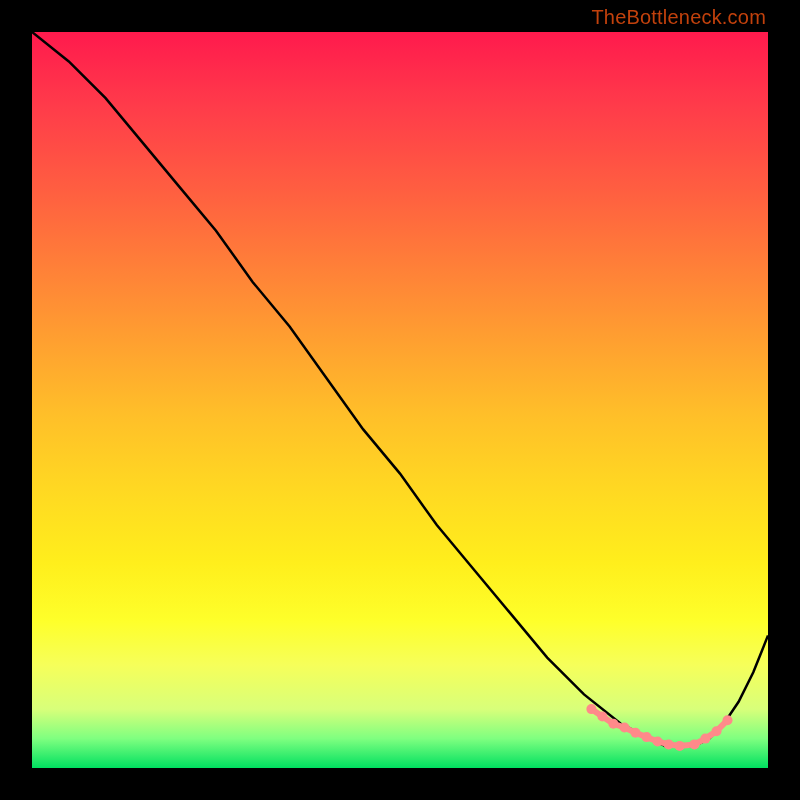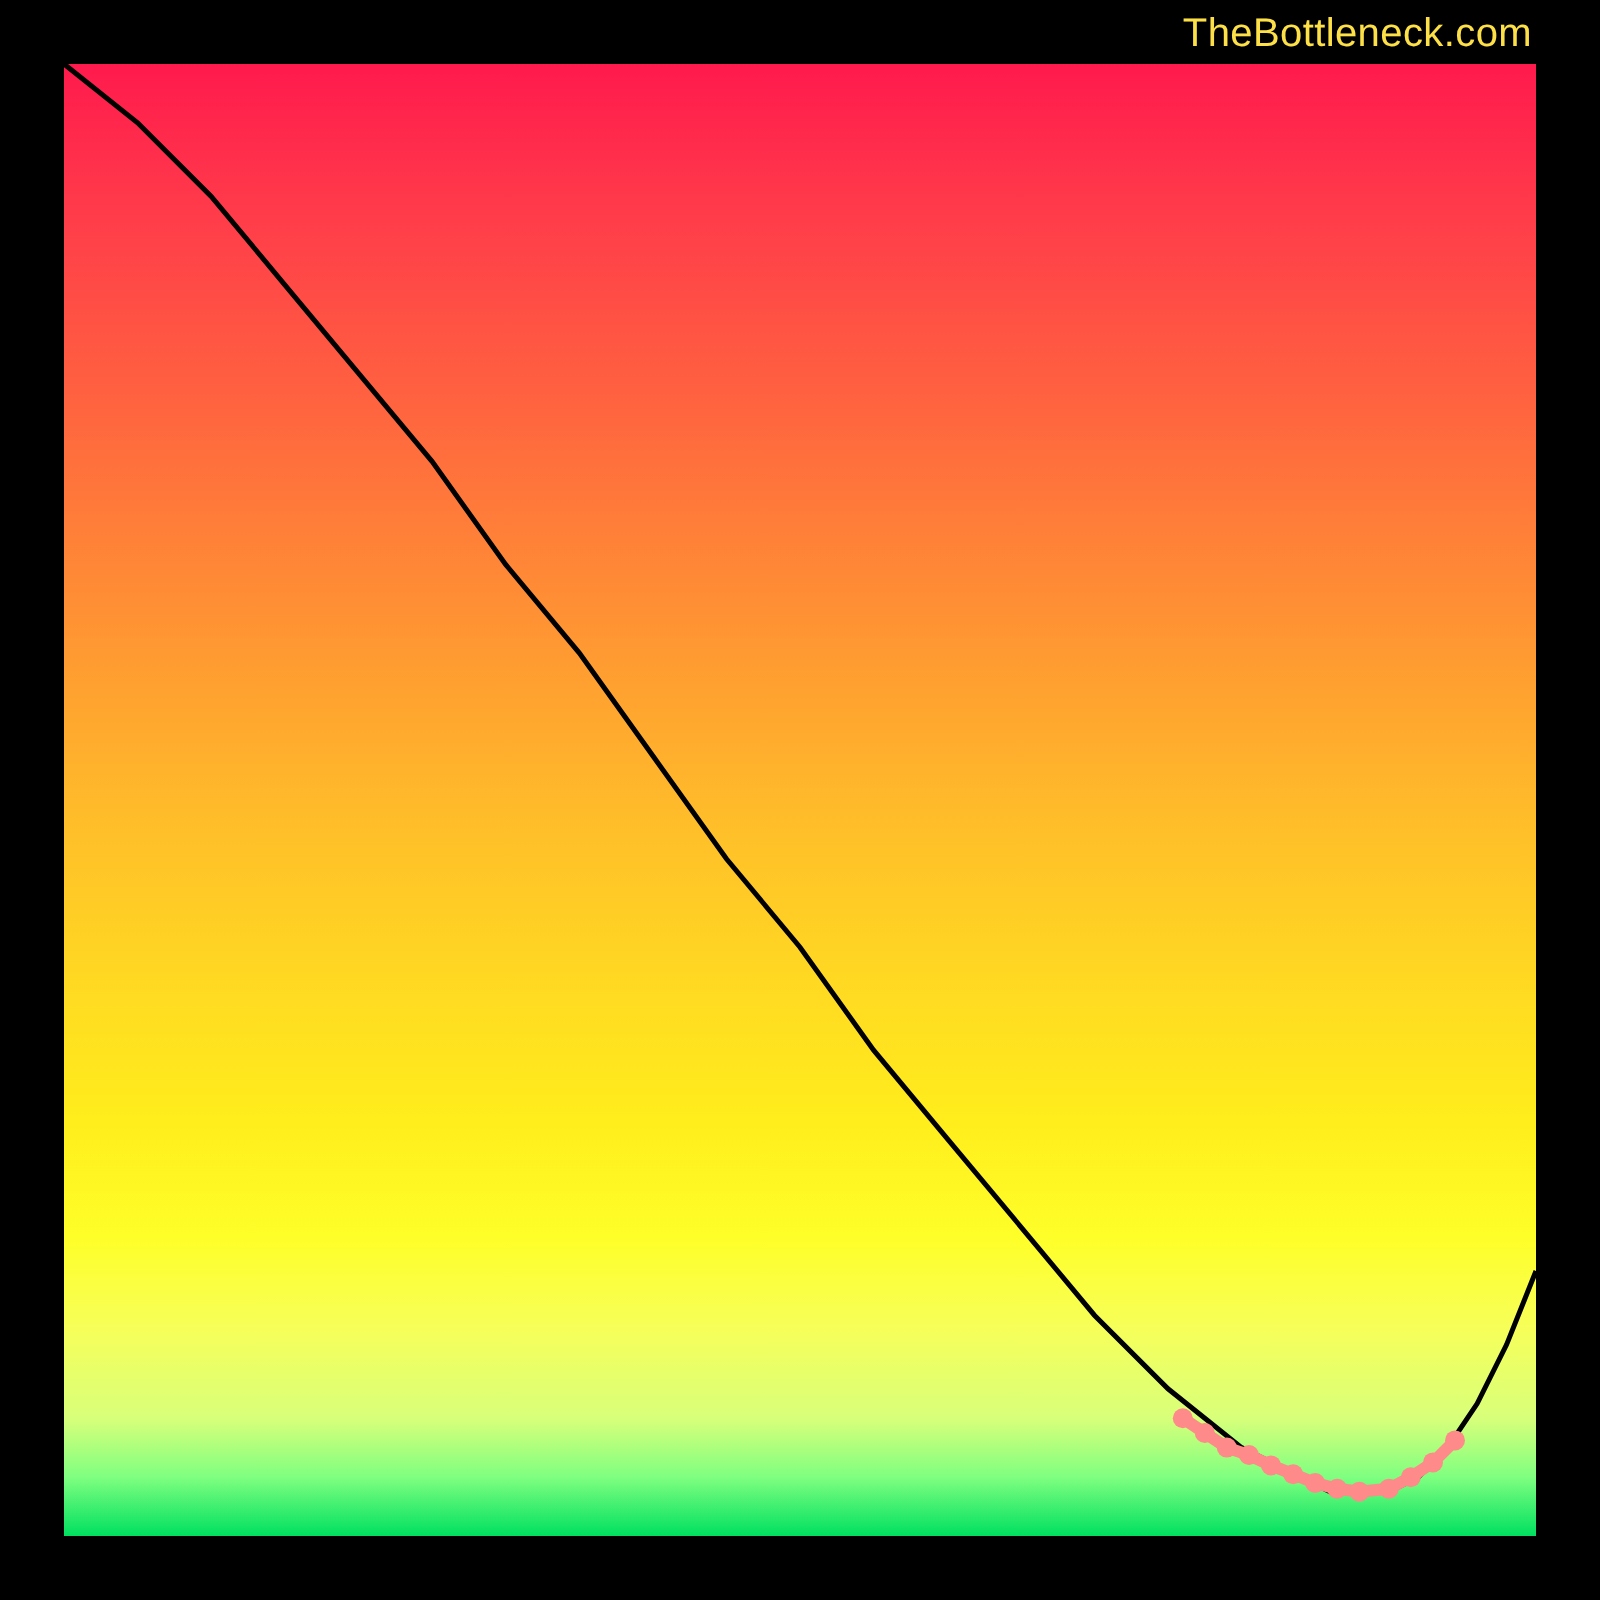--- a/index.html
+++ b/index.html
@@ -23,21 +23,21 @@
       #feff2a 80%,
       #f6ff5a 86%,
       #d8ff7a 92%,
       #7fff80 96%,
       #00e060 100%);
   }
   .watermark {
     position: absolute;
     top: 6px;
     right: 34px;
-    color: #fde047;
+    color: #c2410c;
     font-size: 20px;
     font-weight: 500;
     letter-spacing: 0.2px;
   }
   .curve {
     position: absolute;
     left: 32px;
     top: 32px;
     width: 736px;
     height: 736px;

